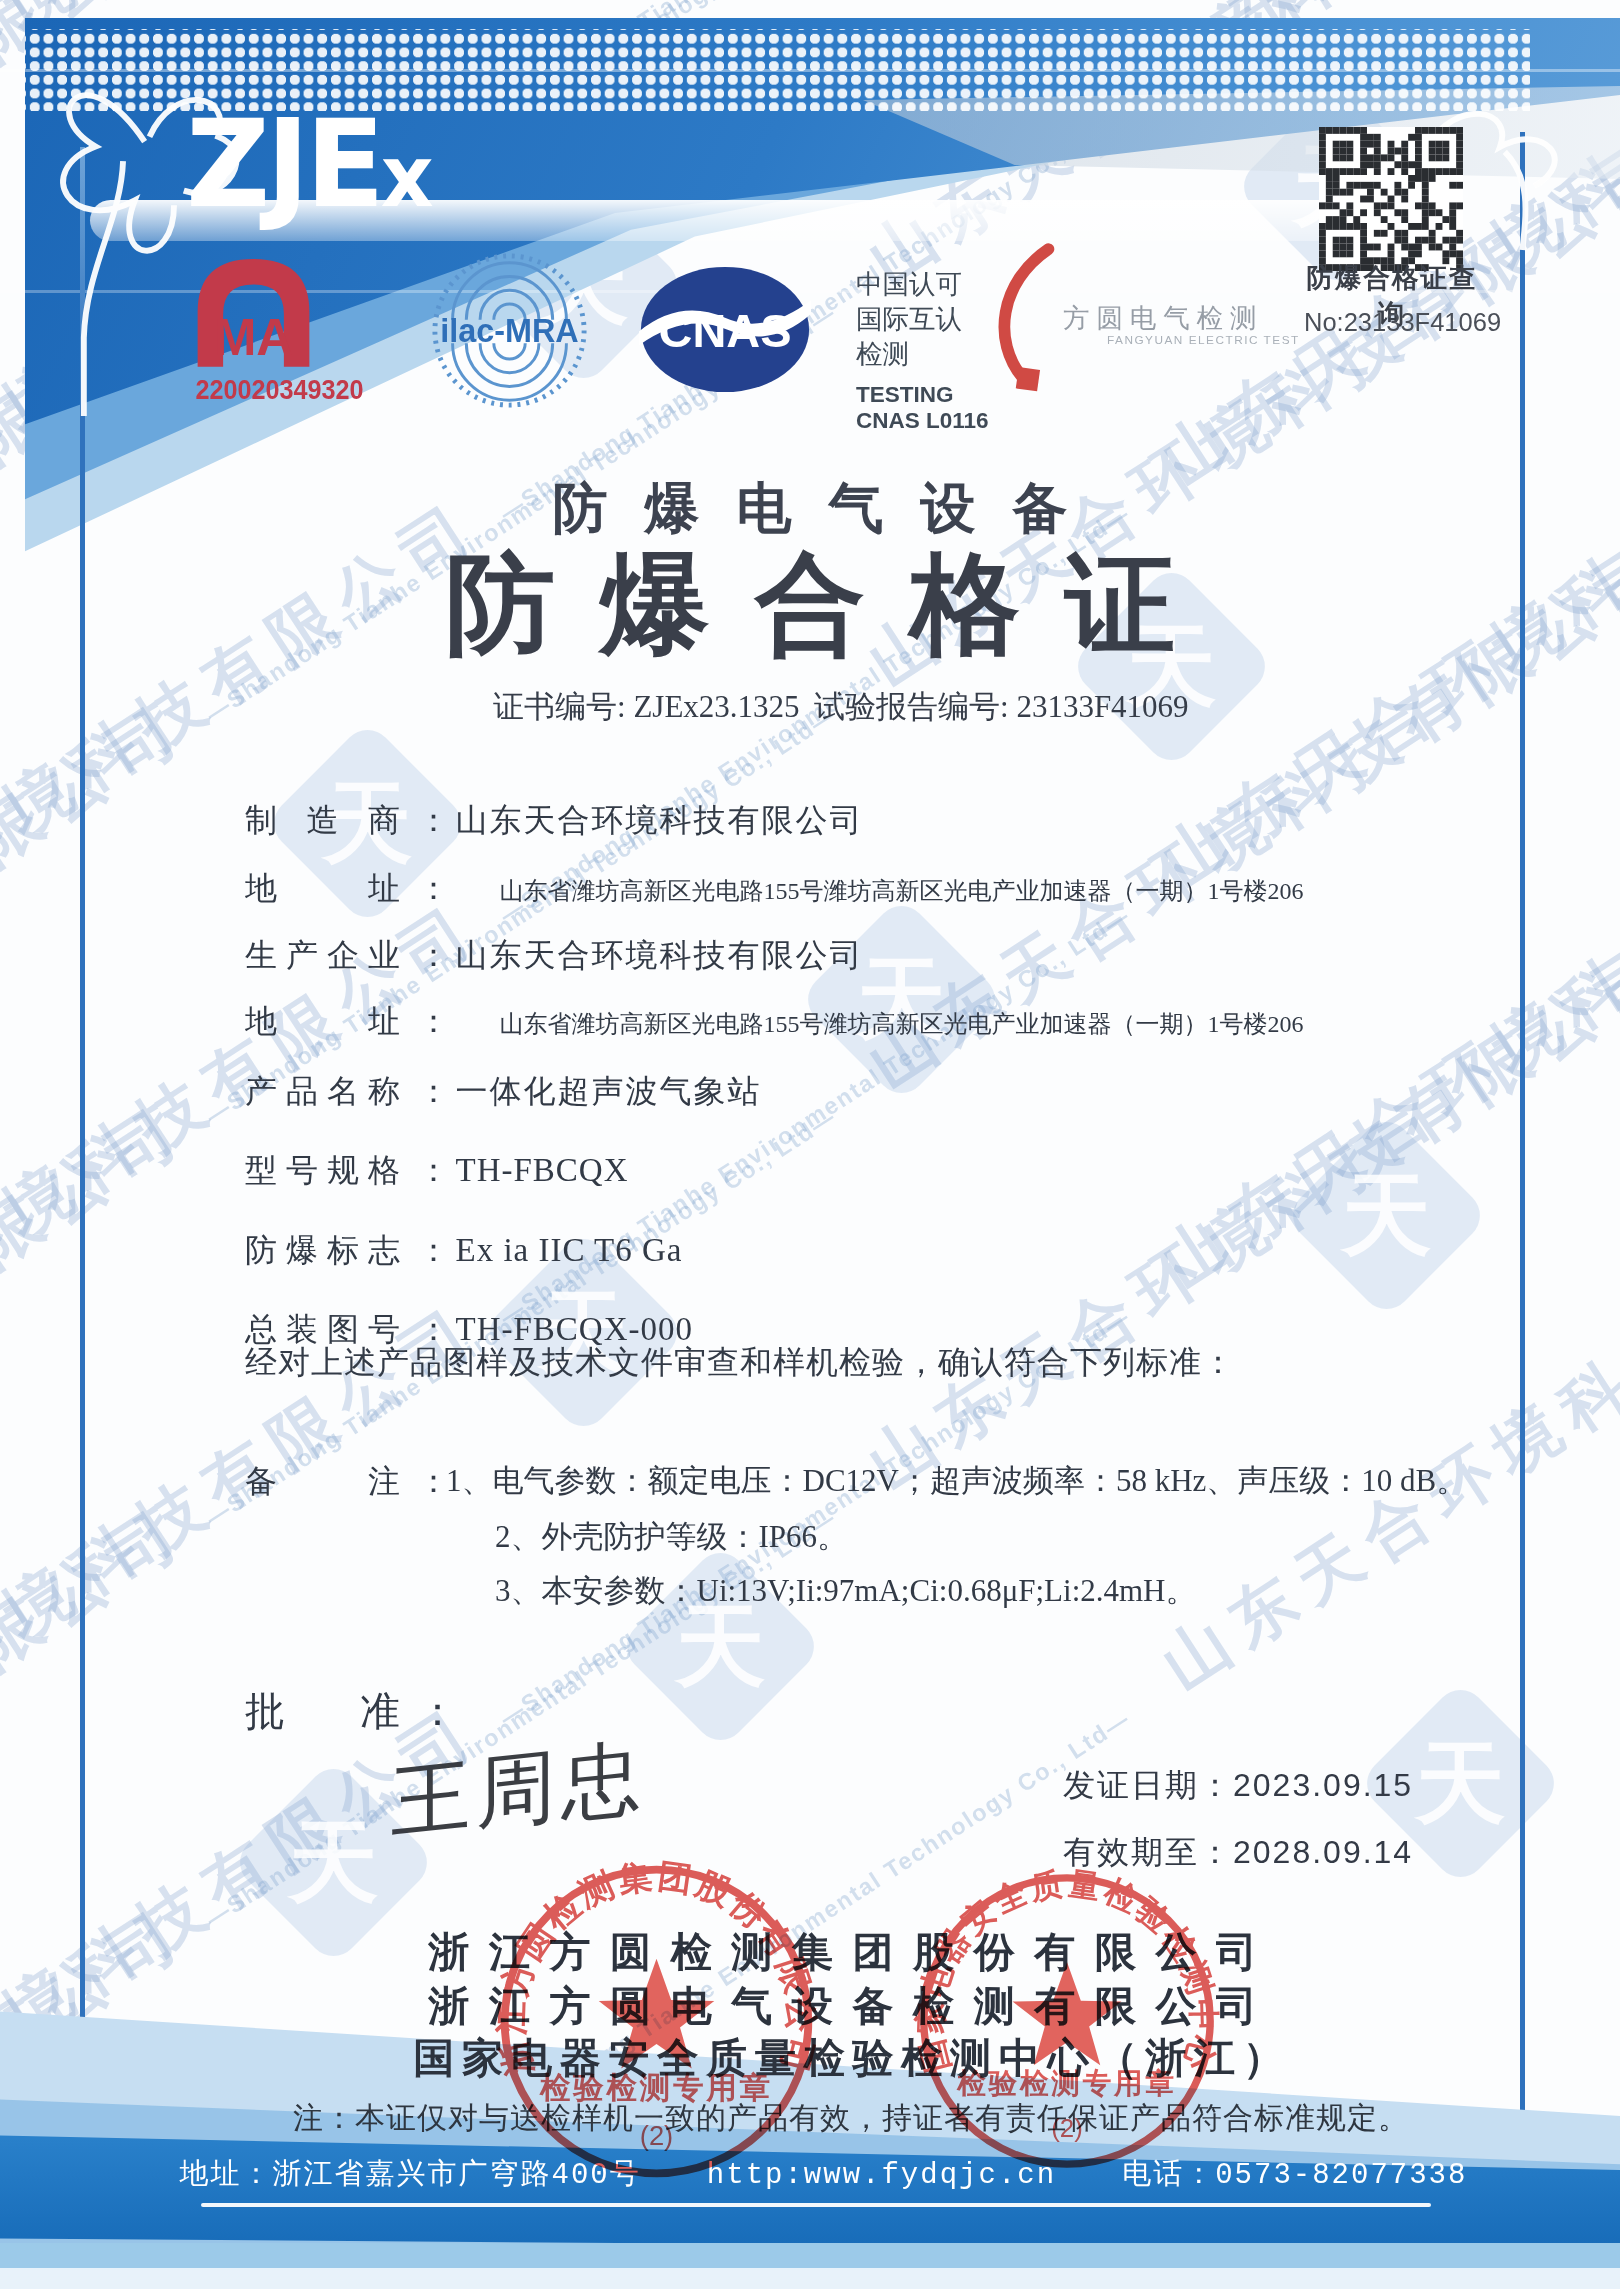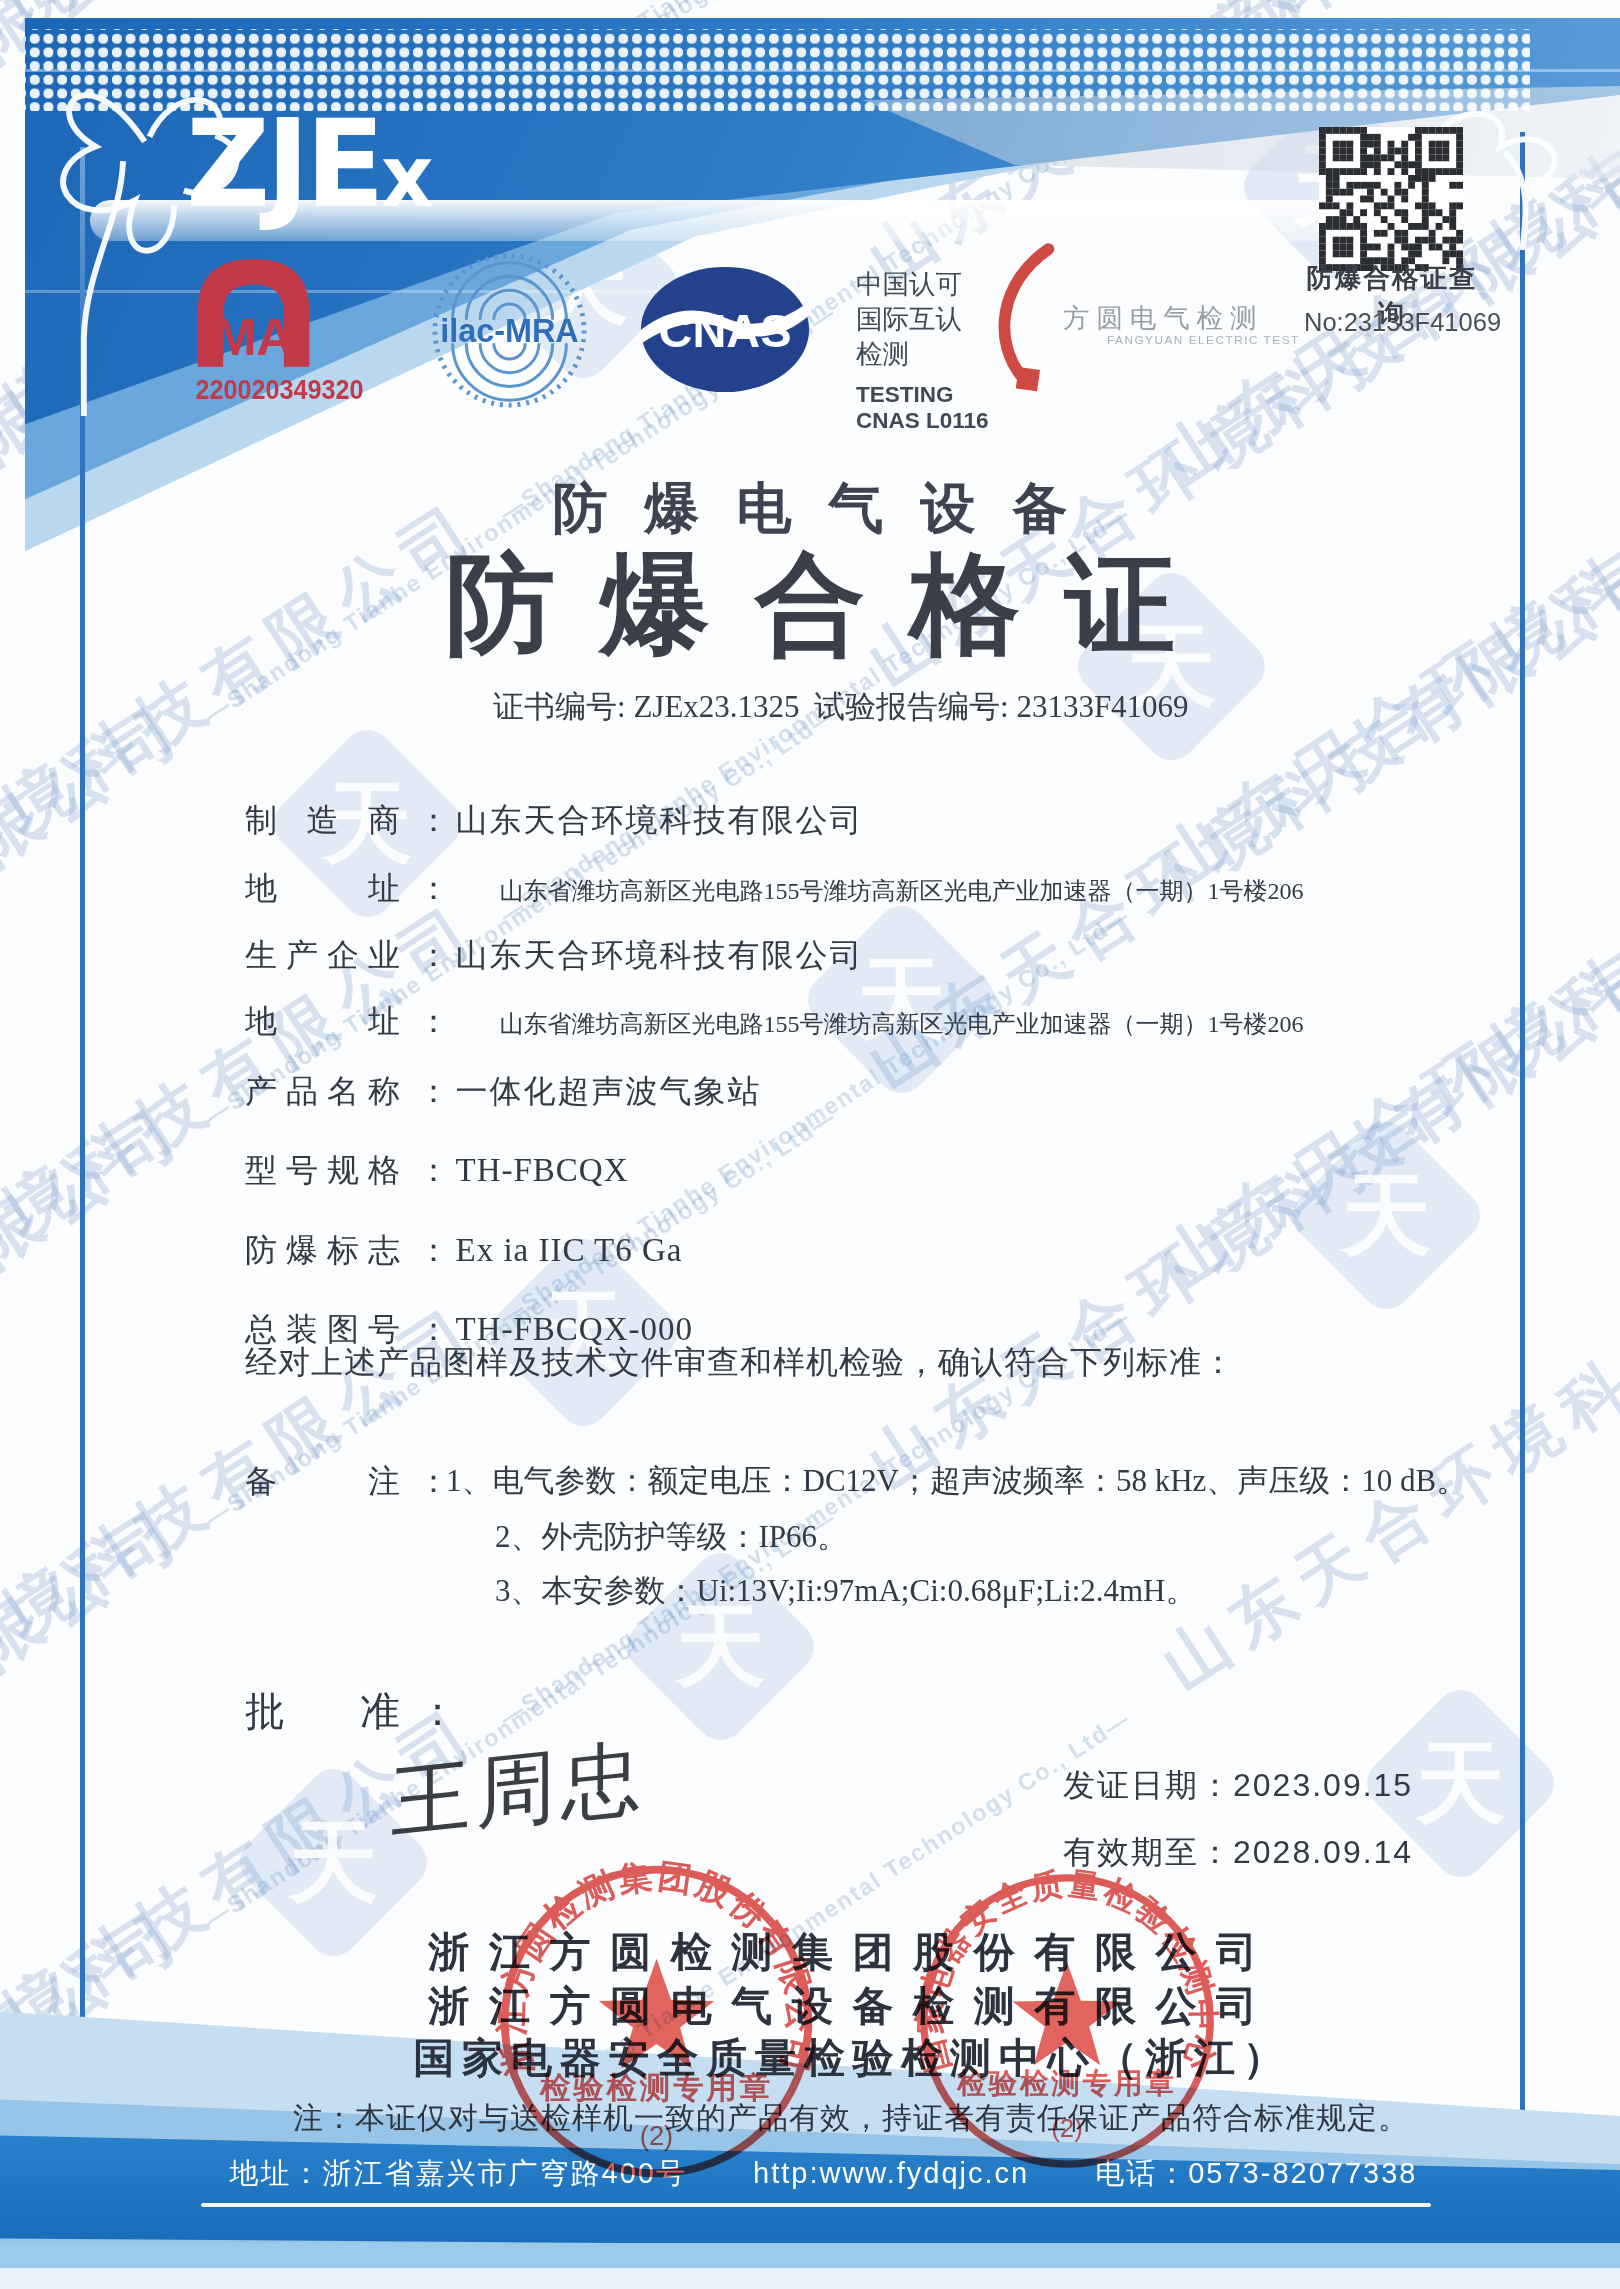--- a/index.html
+++ b/index.html
@@ -86,21 +86,21 @@
       clip-path:polygon(0 4%,100% 40%,100% 100%,0 100%);}
   .ftr-mid{left:0;top:2058px;width:1620px;height:231px;background:#8fc0e6;opacity:.85;
       clip-path:polygon(0 18%,100% 46%,100% 100%,0 100%);}
   .ftr-main{left:0;top:2107px;width:1620px;height:143px;
       background:linear-gradient(180deg,#2e86cf,#176bb8);
       clip-path:polygon(0 20%,100% 44%,100% 100%,0 92%);}
   .ftr-stripe1{left:0;top:2243px;width:1620px;height:25.5px;background:#9ccae9;}
   .ftr-stripe2{left:0;top:2268px;width:1620px;height:21.6px;background:#e8f2fa;}
   .ftr-text{left:0;top:2154px;width:1647px;text-align:center;color:#ffffff;
       font-family:"Liberation Sans",sans-serif;font-size:29px;letter-spacing:2px;}
-  .ftr-text span{margin:0 28px;}
+  .ftr-text span{margin:0 28px;font-family:Liberation Mono, monospace;}
   .wavy{left:201px;top:2203px;width:1230px;height:3.9px;background:#ffffff;border-radius:2px;opacity:.95;}
 </style>
 </head>
 <body>
 
 <div class="page">
 
   <div class="wm-layer">
       <div class="wm-stripe" style="top: -9.8px; left: -637px;"><span class="wm-cn">山东天合环境科技有限公司</span></div>
       <div class="wm-stripe" style="top: 191px; left: -343px;"><span class="wm-cn">山东天合环境科技有限公司</span></div>

